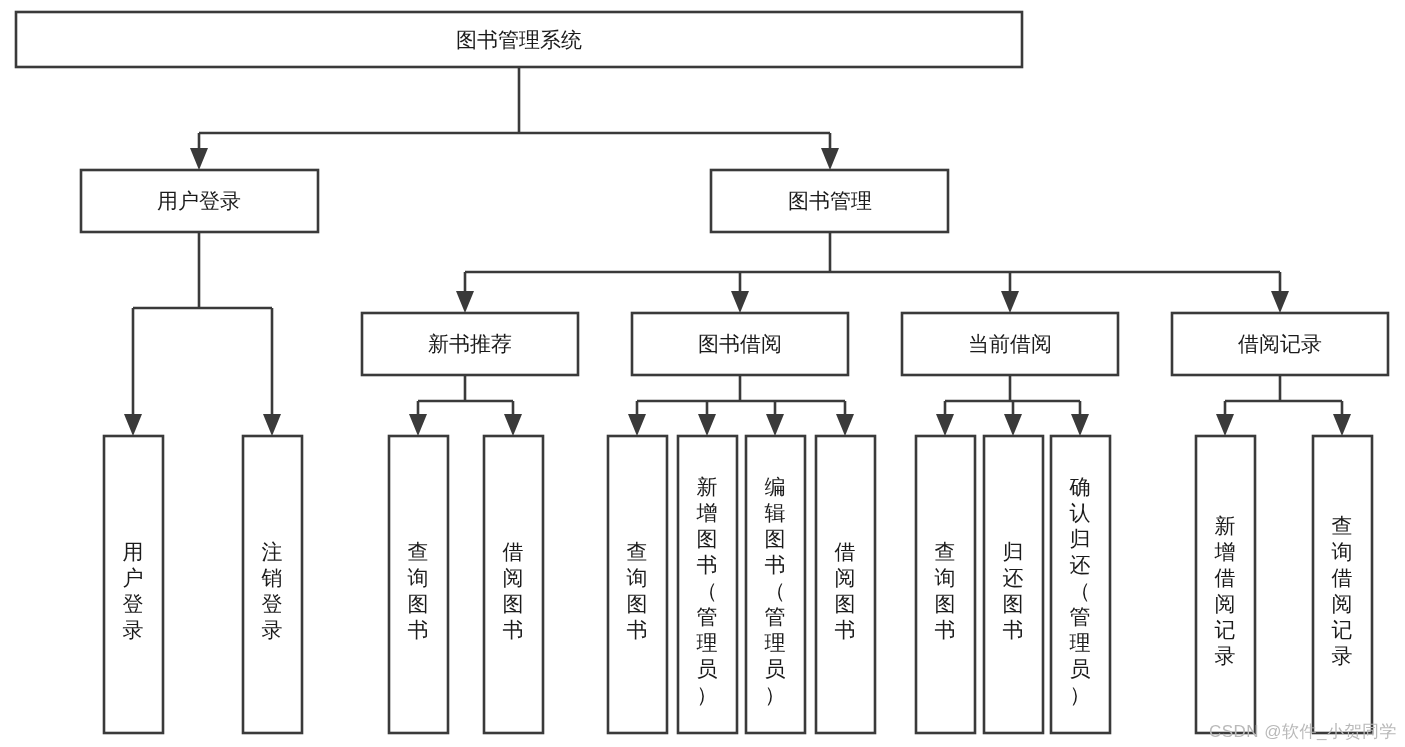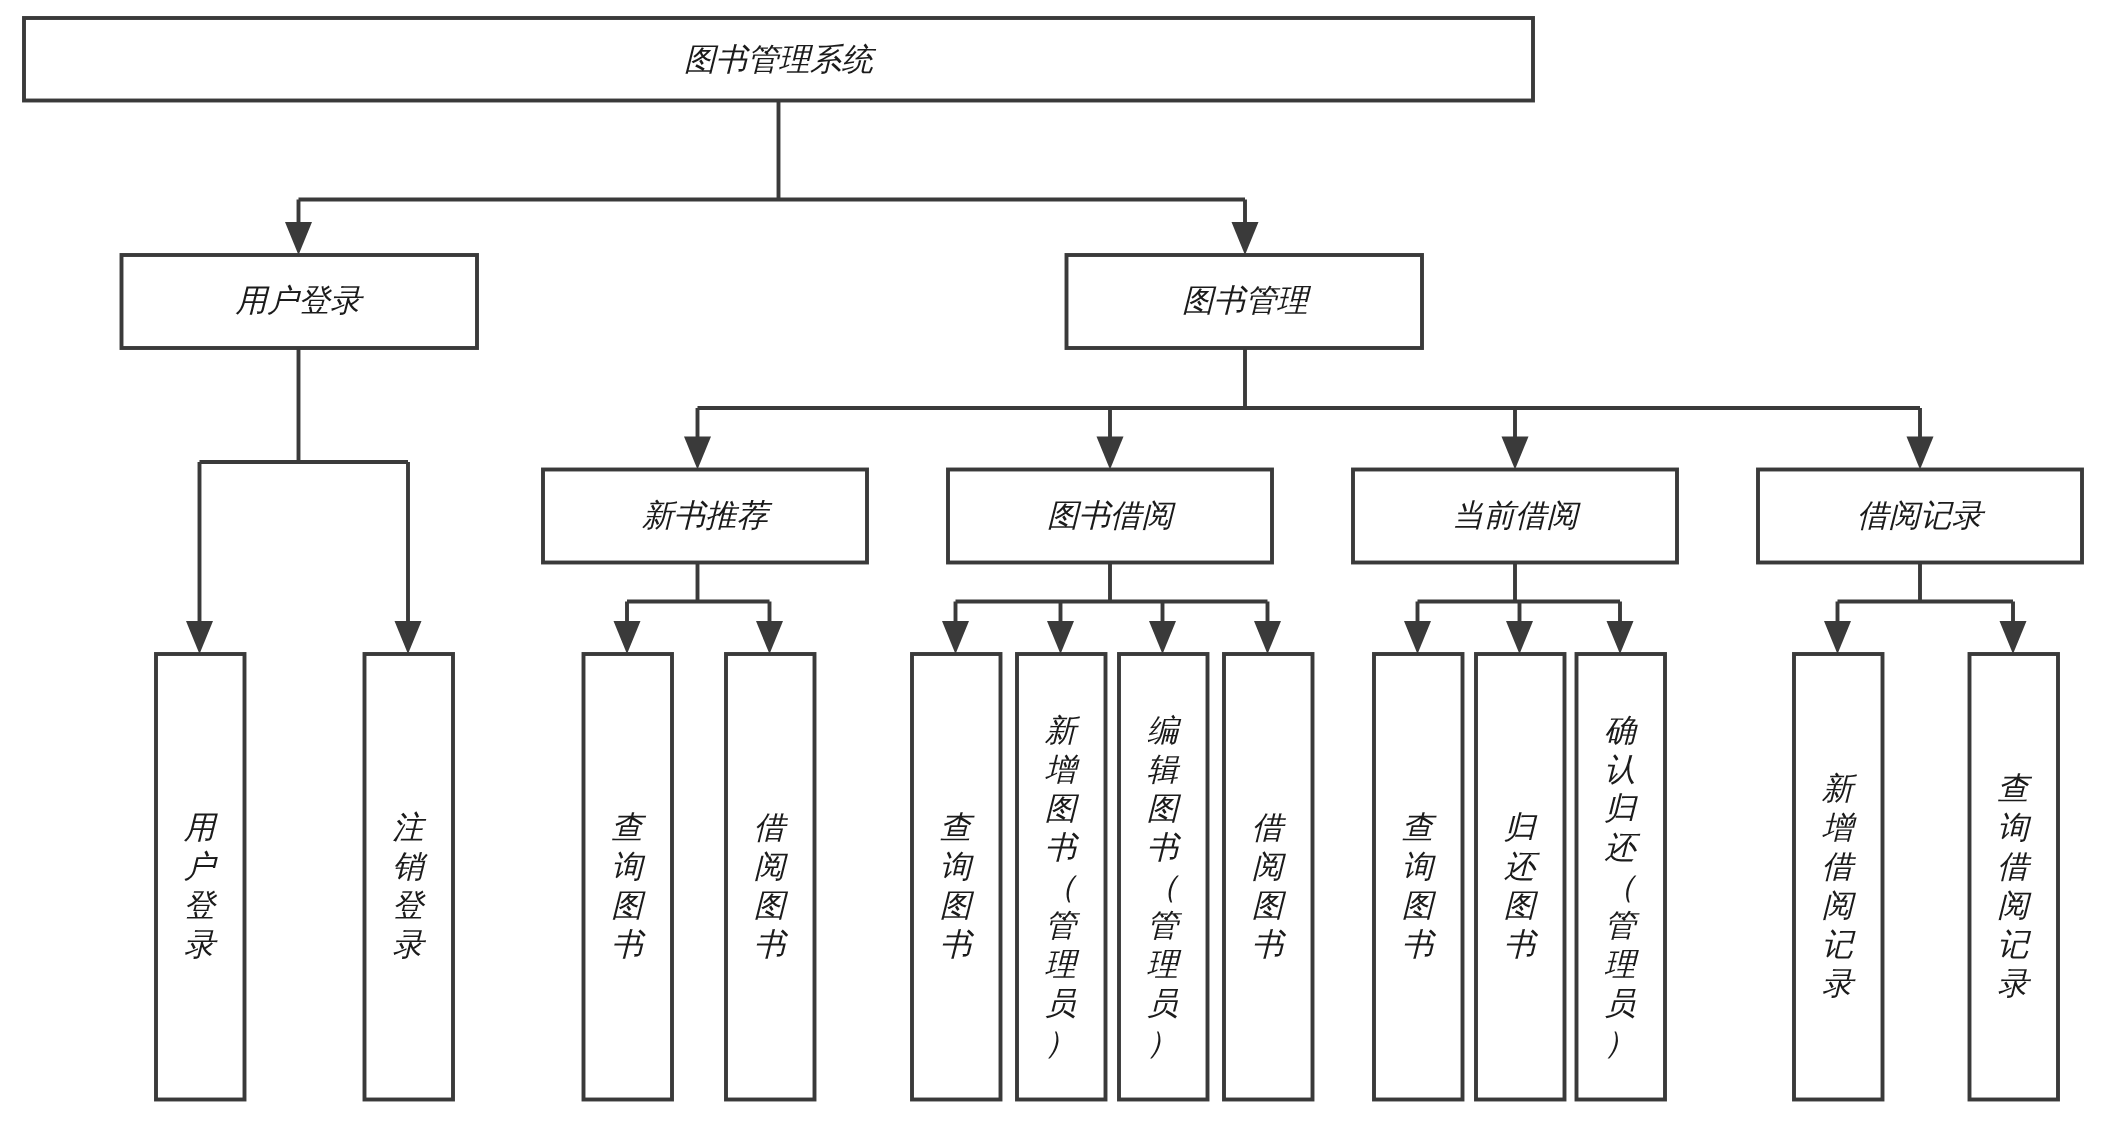--- a/index.html
+++ b/index.html
@@ -10,21 +10,20 @@
   body {
     width: 1405px;
     height: 747px;
     font-family: "Liberation Sans", "DejaVu Sans", sans-serif;
     overflow: hidden;
   }
   #diagram-root {
     position: relative;
     width: 1405px;
     height: 747px;
-    font-style: italic;
   }
   svg#flowchart {
     position: absolute;
     top: 0;
     left: 0;
     width: 1405px;
     height: 747px;
     display: block;
   }
   .node-box {
@@ -243,14 +242,15 @@
       <text class="node-label-v" x="1225" y="585"><tspan x="1225" y="526.78" text-anchor="middle">新</tspan><tspan x="1225" y="552.78" text-anchor="middle">增</tspan><tspan x="1225" y="578.78" text-anchor="middle">借</tspan><tspan x="1225" y="604.78" text-anchor="middle">阅</tspan><tspan x="1225" y="630.78" text-anchor="middle">记</tspan><tspan x="1225" y="656.78" text-anchor="middle">录</tspan></text>
     </g>
 
     <g>
       <rect class="node-box" x="1313" y="436" width="59" height="297"></rect>
       <text class="node-label-v" x="1342" y="585"><tspan x="1342" y="526.78" text-anchor="middle">查</tspan><tspan x="1342" y="552.78" text-anchor="middle">询</tspan><tspan x="1342" y="578.78" text-anchor="middle">借</tspan><tspan x="1342" y="604.78" text-anchor="middle">阅</tspan><tspan x="1342" y="630.78" text-anchor="middle">记</tspan><tspan x="1342" y="656.78" text-anchor="middle">录</tspan></text>
     </g>
 
   </svg>
 
+  <div class="watermark">CSDN @软件_小贺同学</div>
 
 </div>
 
 </body></html>

